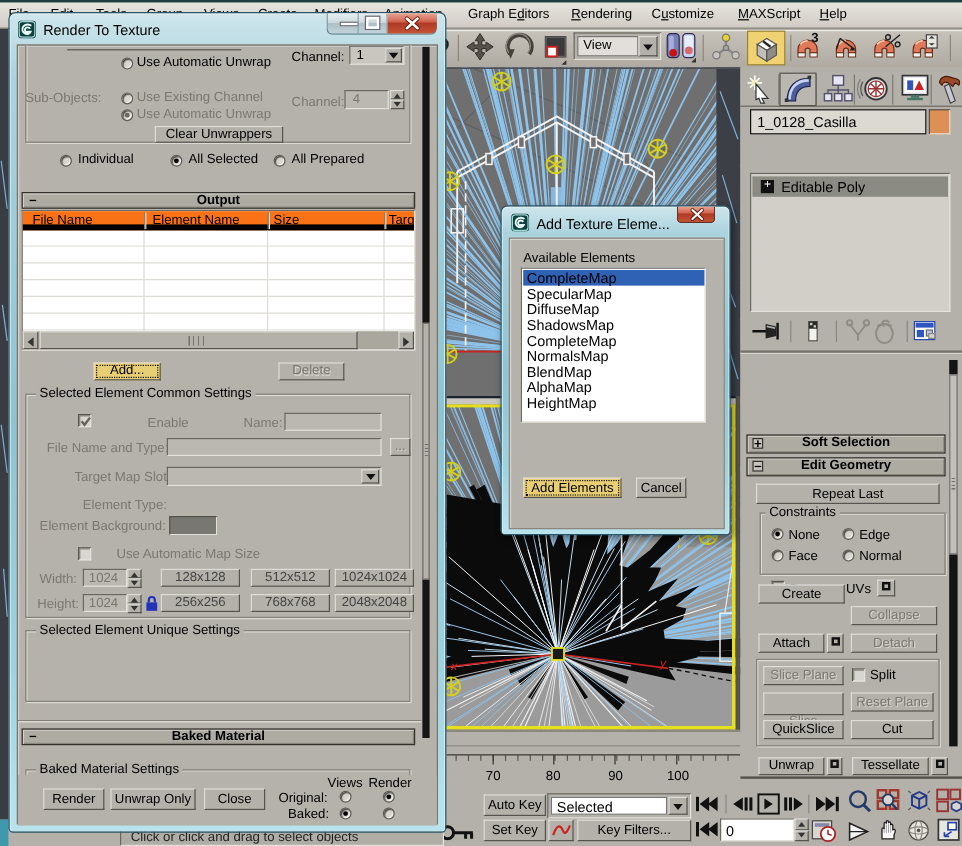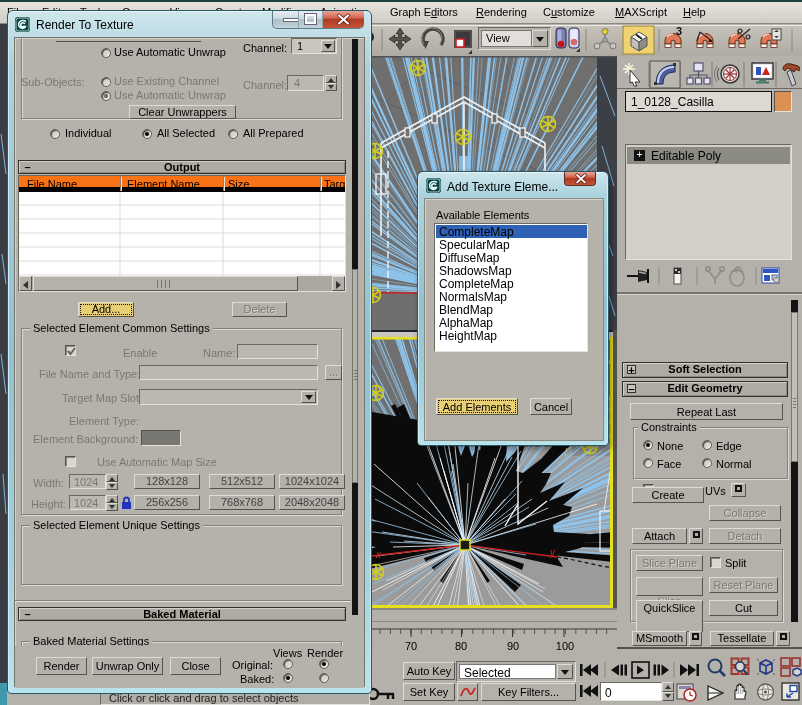--- a/index.html
+++ b/index.html
@@ -956,24 +956,24 @@
       <div style="width:7px;height:7px;border:2px solid #111;margin:2px auto;"></div>
     </div>
   <div class="abs btn dis" style="left:92px;top:472px;width:72px;height:16px;padding-top:1px;">Detach</div>
 
   <div class="abs etch" style="left:13px;top:493px;width:153px;height:73px;"></div>
   <div class="abs btn dis" style="left:19px;top:499px;width:67px;height:16px;padding-top:1px;">Slice Plane</div>
   <div class="check" style="left:93px;top:501px;"></div>
     <div class="lbl" style="left:108px;top:501px;">Split</div>
   <div class="abs btn dis" style="left:19px;top:521px;width:67px;height:16px;padding-top:17px;">Slice</div>
   <div class="abs btn dis" style="left:92px;top:521px;width:69px;height:16px;padding-top:1px;">Reset Plane</div>
-  <div class="abs btn" style="left:19px;top:544px;width:67px;height:32px;padding-top:1px;">QuickSlice</div>
+  <div class="abs btn" style="left:19px;top:544px;width:67px;height:16px;padding-top:1px;">QuickSlice</div>
   <div class="abs btn" style="left:92px;top:544px;width:69px;height:16px;padding-top:1px;">Cut</div>
 
-  <div class="abs btn" style="left:15px;top:575px;width:55px;height:15px;">MSmooth</div>
+  <div class="abs btn" style="left:15px;top:575px;width:55px;height:15px;">Unwrap</div>
   <div class="abs btn" style="left:72px;top:575px;width:13px;height:15px;">
       <div style="width:7px;height:7px;border:2px solid #111;margin:1px auto;"></div>
     </div>
   <div class="abs btn" style="left:93px;top:575px;width:64px;height:15px;">Tessellate</div>
   <div class="abs btn" style="left:159px;top:575px;width:14px;height:15px;">
       <div style="width:7px;height:7px;border:2px solid #111;margin:1px auto;"></div>
     </div>
 
   <div class="abs" style="left:174px;top:244px;width:7px;height:322px;background:#141414;">
     <div class="abs" style="left:0;top:12px;width:7px;height:150px;background:#c2bfb8;border:1px solid #777;">

